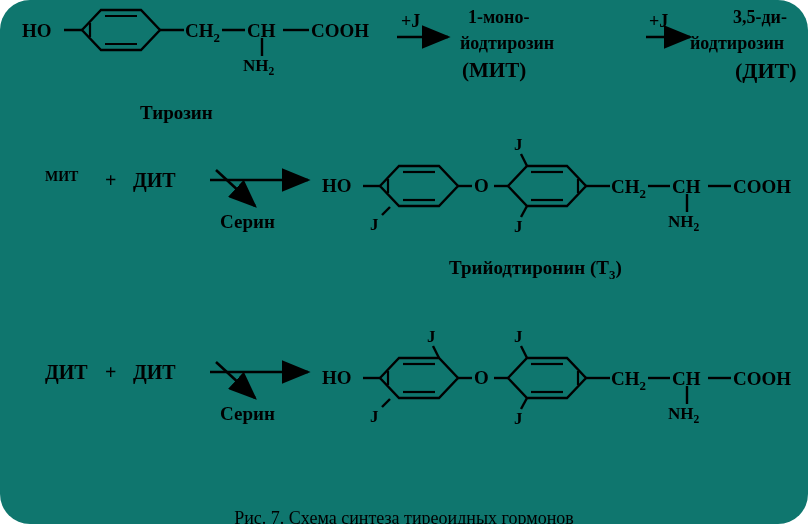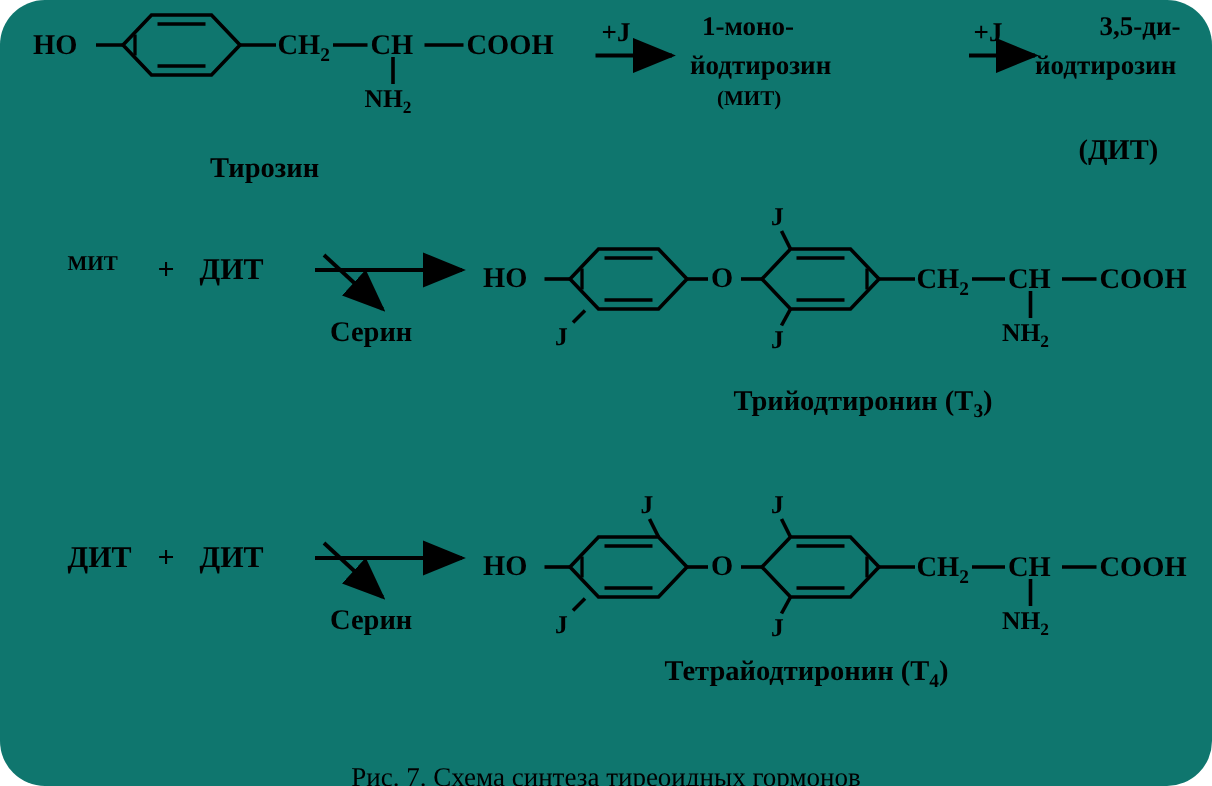--- a/index.html
+++ b/index.html
@@ -154,27 +154,27 @@
   <div class="lbl bold" style="left:311px; top:21px; font-size:19px;">COOH</div>
 
   <div class="lbl bold" style="left:243px; top:57px; font-size:17px;"><span>NH</span><span class="sub">2</span></div>
 
   <div class="lbl bold" style="left:140px; top:103px; font-size:19px;">Тирозин</div>
 
   <div class="lbl bold" style="left:401px; top:12px; font-size:18px;">+J</div>
 
   <div class="lbl bold" style="left:468px; top:8px; font-size:18px;">1-моно-</div>
   <div class="lbl bold" style="left:460px; top:34px; font-size:18px;">йодтирозин</div>
-  <div class="lbl bold" style="left:478px; top:60px; font-size:14px;">(МИТ)</div>
+  <div class="lbl bold" style="left:462px; top:60px; font-size:21px;">(МИТ)</div>
 
   <div class="lbl bold" style="left:649px; top:12px; font-size:18px;">+J</div>
 
   <div class="lbl bold" style="left:705px; top:8px; font-size:18px;margin-left:28px;">3,5-ди-</div>
   <div class="lbl bold" style="left:690px; top:34px; font-size:18px;">йодтирозин</div>
-  <div class="lbl bold" style="left:719px; top:60px; font-size:19px;margin-top:31px;">(ДИТ)</div>
+  <div class="lbl bold" style="left:735px; top:60px; font-size:22px;">(ДИТ)</div>
 
   <div class="lbl bold" style="left:45px; top:170px; font-size:14px;">МИТ</div>
   <div class="lbl bold" style="left:105px; top:170px; font-size:20px;">+</div>
   <div class="lbl bold" style="left:133px; top:170px; font-size:20px;">ДИТ</div>
 
   <div class="lbl bold" style="left:220px; top:212px; font-size:19px;">Серин</div>
 
   <div class="lbl bold" style="left:322px; top:176px; font-size:19px;">HO</div>
 
   <div class="lbl bold" style="left:370px; top:216px; font-size:17px;">J</div>
@@ -185,21 +185,21 @@
   <div class="lbl bold" style="left:514px; top:218px; font-size:17px;">J</div>
 
   <div class="lbl bold" style="left:611px; top:177px; font-size:19px;"><span>CH</span><span class="sub">2</span></div>
 
   <div class="lbl bold" style="left:672px; top:177px; font-size:19px;">CH</div>
 
   <div class="lbl bold" style="left:733px; top:177px; font-size:19px;">COOH</div>
 
   <div class="lbl bold" style="left:668px; top:213px; font-size:17px;"><span>NH</span><span class="sub">2</span></div>
 
-  <div class="lbl bold" style="left:449px; top:258px; font-size:19px;margin-left:40px;"><span>Трийодтиронин (T</span><span class="sub">3</span><span>)</span></div>
+  <div class="lbl bold" style="left:449px; top:258px; font-size:19px;"><span>Трийодтиронин (T</span><span class="sub">3</span><span>)</span></div>
 
   <div class="lbl bold" style="left:45px; top:362px; font-size:20px;">ДИТ</div>
   <div class="lbl bold" style="left:105px; top:362px; font-size:20px;">+</div>
   <div class="lbl bold" style="left:133px; top:362px; font-size:20px;">ДИТ</div>
 
   <div class="lbl bold" style="left:220px; top:404px; font-size:19px;">Серин</div>
 
   <div class="lbl bold" style="left:322px; top:368px; font-size:19px;">HO</div>
 
   <div class="lbl bold" style="left:427px; top:328px; font-size:17px;">J</div>
@@ -211,17 +211,16 @@
   <div class="lbl bold" style="left:514px; top:410px; font-size:17px;">J</div>
 
   <div class="lbl bold" style="left:611px; top:369px; font-size:19px;"><span>CH</span><span class="sub">2</span></div>
 
   <div class="lbl bold" style="left:672px; top:369px; font-size:19px;">CH</div>
 
   <div class="lbl bold" style="left:733px; top:369px; font-size:19px;">COOH</div>
 
   <div class="lbl bold" style="left:668px; top:405px; font-size:17px;"><span>NH</span><span class="sub">2</span></div>
 
-  <div class="lbl bold" style="left:443px; top:438px; font-size:19px;"><span>Тетрайодтиронин (T</span><span class="sub">4</span><span>)</span></div>
 
   <div class="caption">Рис. 7. Схема синтеза тиреоидных гормонов</div>
 
 </div>
 
 </body></html>

